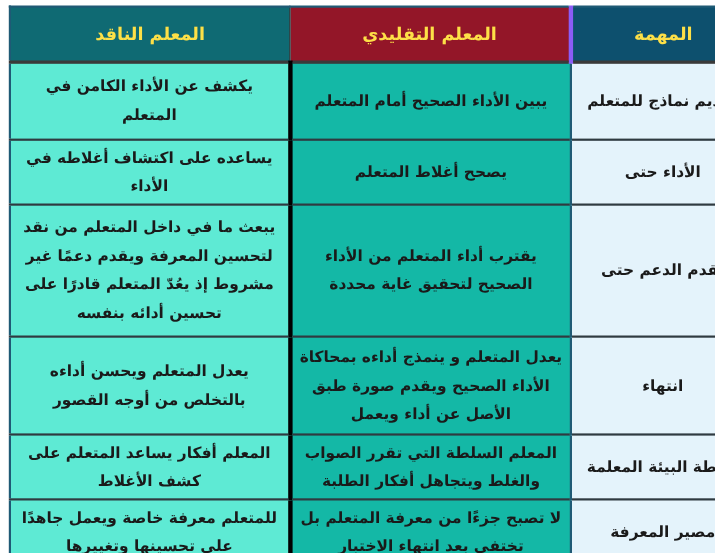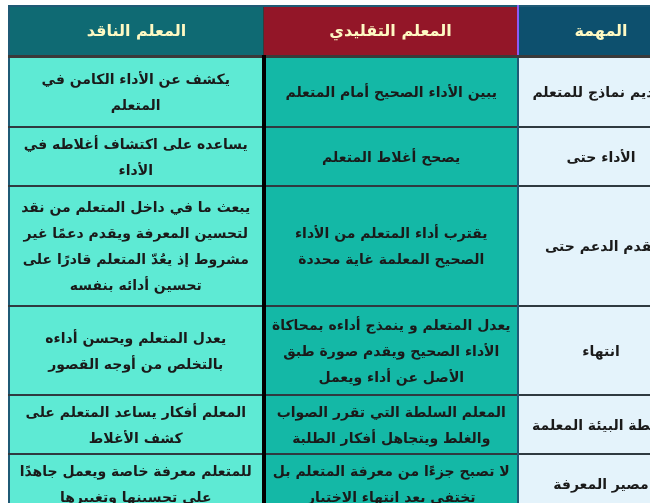--- a/index.html
+++ b/index.html
@@ -12,23 +12,23 @@
       border: 2px solid #1f5a75;
     }
     .tbl th, .tbl td {
       text-align: center; vertical-align: middle;
       padding: 2px 6px;
       font-weight: bold;
       color: #1a1a1a;
       font-size: 14px;
       line-height: 26px;
     }
-    .tbl th { color: #fef9c3; font-size: 16px; height: 44px; border-bottom: 3px solid #3a3a3a; }
+    .tbl th { color: #fde047; font-size: 16px; height: 44px; border-bottom: 3px solid #3a3a3a; }
     .th-task { background: #0d506e; width: 152px; }
-    .th-trad { background: #931628; width: 241px; border-left: 1px solid #3a3a3a; border-right: 2px solid #8b5cf6;}
+    .th-trad { background: #931628; width: 241px; border-left: 1px solid #3a3a3a; border-right: 4px solid #8b5cf6;}
     .th-crit { background: #0f6a73; width: 241px; }
     .tbl td { border-top: 2px solid #2f3a40; }
     .td-task { background: #e4f3fb; font-weight: normal; color:#111; }
     .td-trad { background: #14b8a6; border-left: 4px solid #000000; border-right: 2px solid #1f5a75; }
     .td-crit { background: #5eead4; }
     .td-task span { font-weight: bold; }
     tr.r1 td { height: 64px; }
     tr.r2 td { height: 53px; }
     tr.r3 td { height: 114px; text-align: center; }
     tr.r4 td { height: 83px; }
@@ -52,21 +52,21 @@
       <td class="td-trad">يبين الأداء الصحيح أمام المتعلم</td>
       <td class="td-crit">يكشف عن الأداء الكامن في المتعلم</td>
     </tr>
     <tr class="r2">
       <td class="td-task"><span>الأداء حتى</span></td>
       <td class="td-trad">يصحح أغلاط المتعلم</td>
       <td class="td-crit">يساعده على اكتشاف أغلاطه في الأداء</td>
     </tr>
     <tr class="r3">
       <td class="td-task"><span>يقدم الدعم حتى</span></td>
-      <td class="td-trad">يقترب أداء المتعلم من الأداء الصحيح المعلمة غاية محددة</td>
+      <td class="td-trad">يقترب أداء المتعلم من الأداء الصحيح لتحقيق غاية محددة</td>
       <td class="td-crit">يبعث ما في داخل المتعلم من نقد لتحسين المعرفة ويقدم دعمًا غير مشروط إذ يعُدّ المتعلم قادرًا على تحسين أدائه بنفسه</td>
     </tr>
     <tr class="r4">
       <td class="td-task"><span>انتهاء</span></td>
       <td class="td-trad">يعدل المتعلم و ينمذج أداءه بمحاكاة الأداء الصحيح ويقدم صورة طبق الأصل عن أداء ويعمل</td>
       <td class="td-crit">يعدل المتعلم ويحسن أداءه بالتخلص من أوجه القصور</td>
     </tr>
     <tr class="r5">
       <td class="td-task"><span>سلطة البيئة المعلمة</span></td>
       <td class="td-trad">المعلم السلطة التي تقرر الصواب والغلط ويتجاهل أفكار الطلبة</td>

